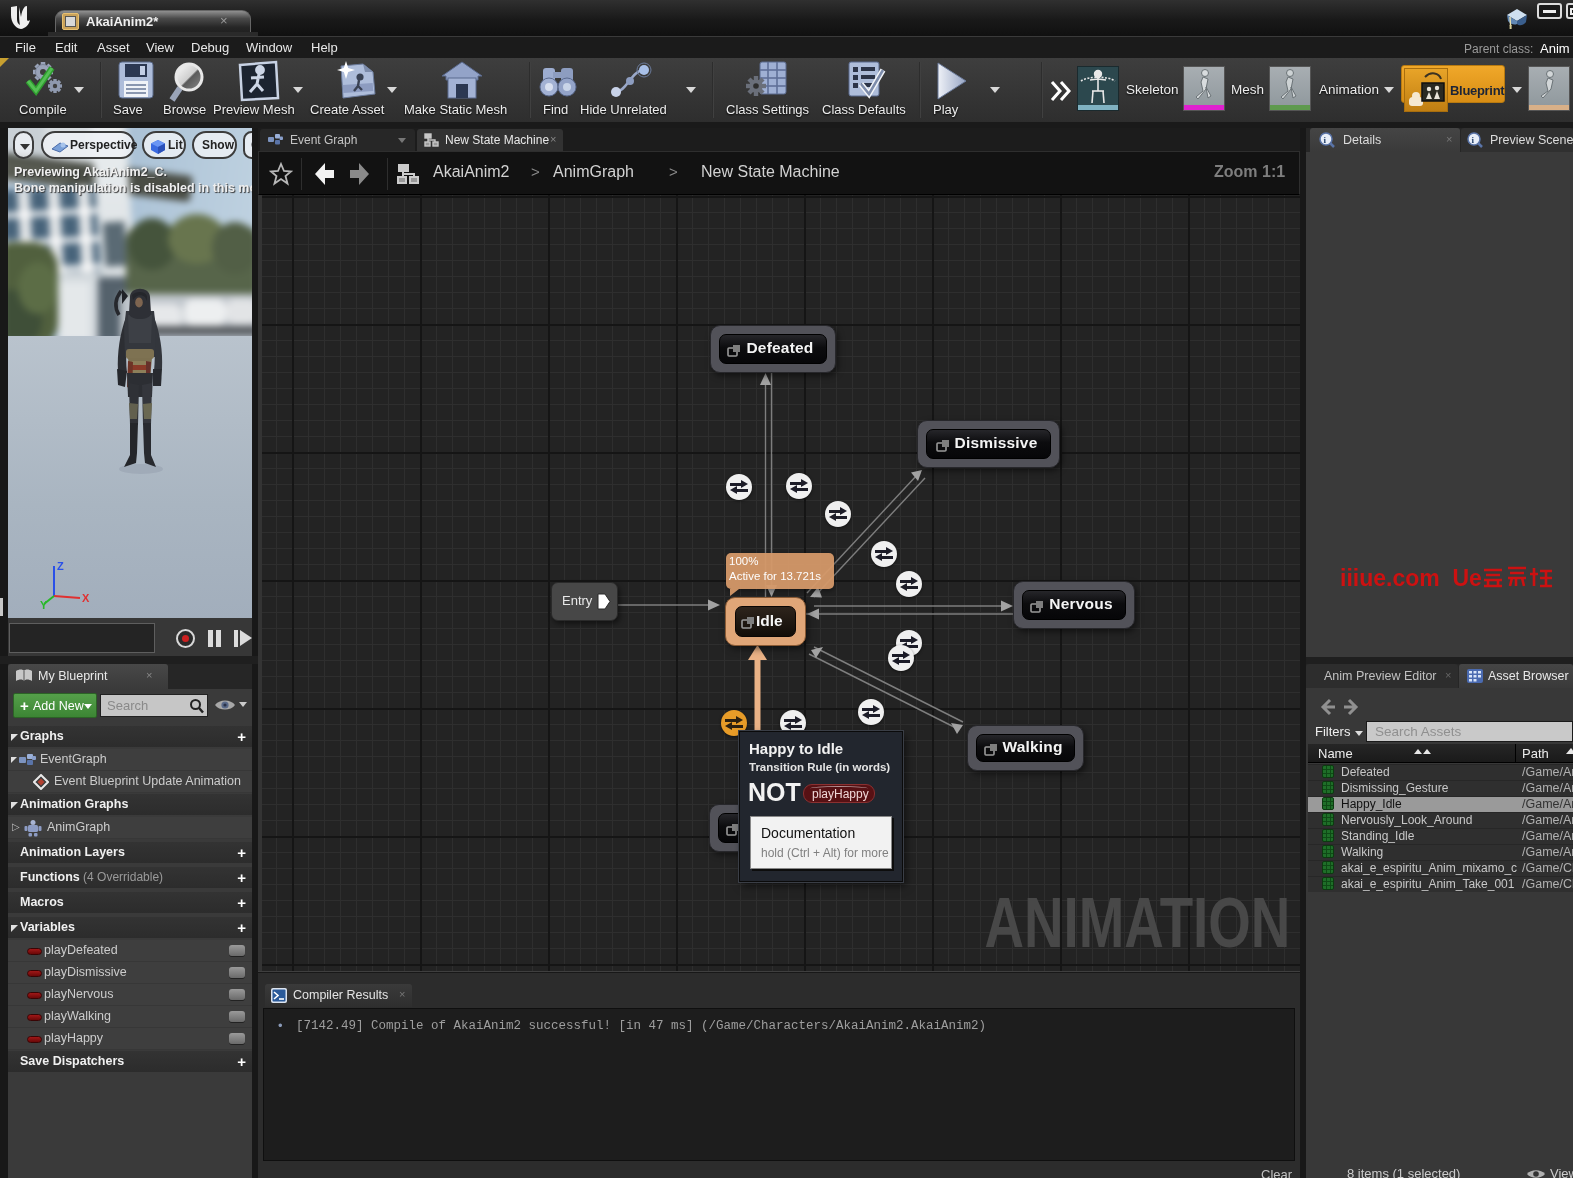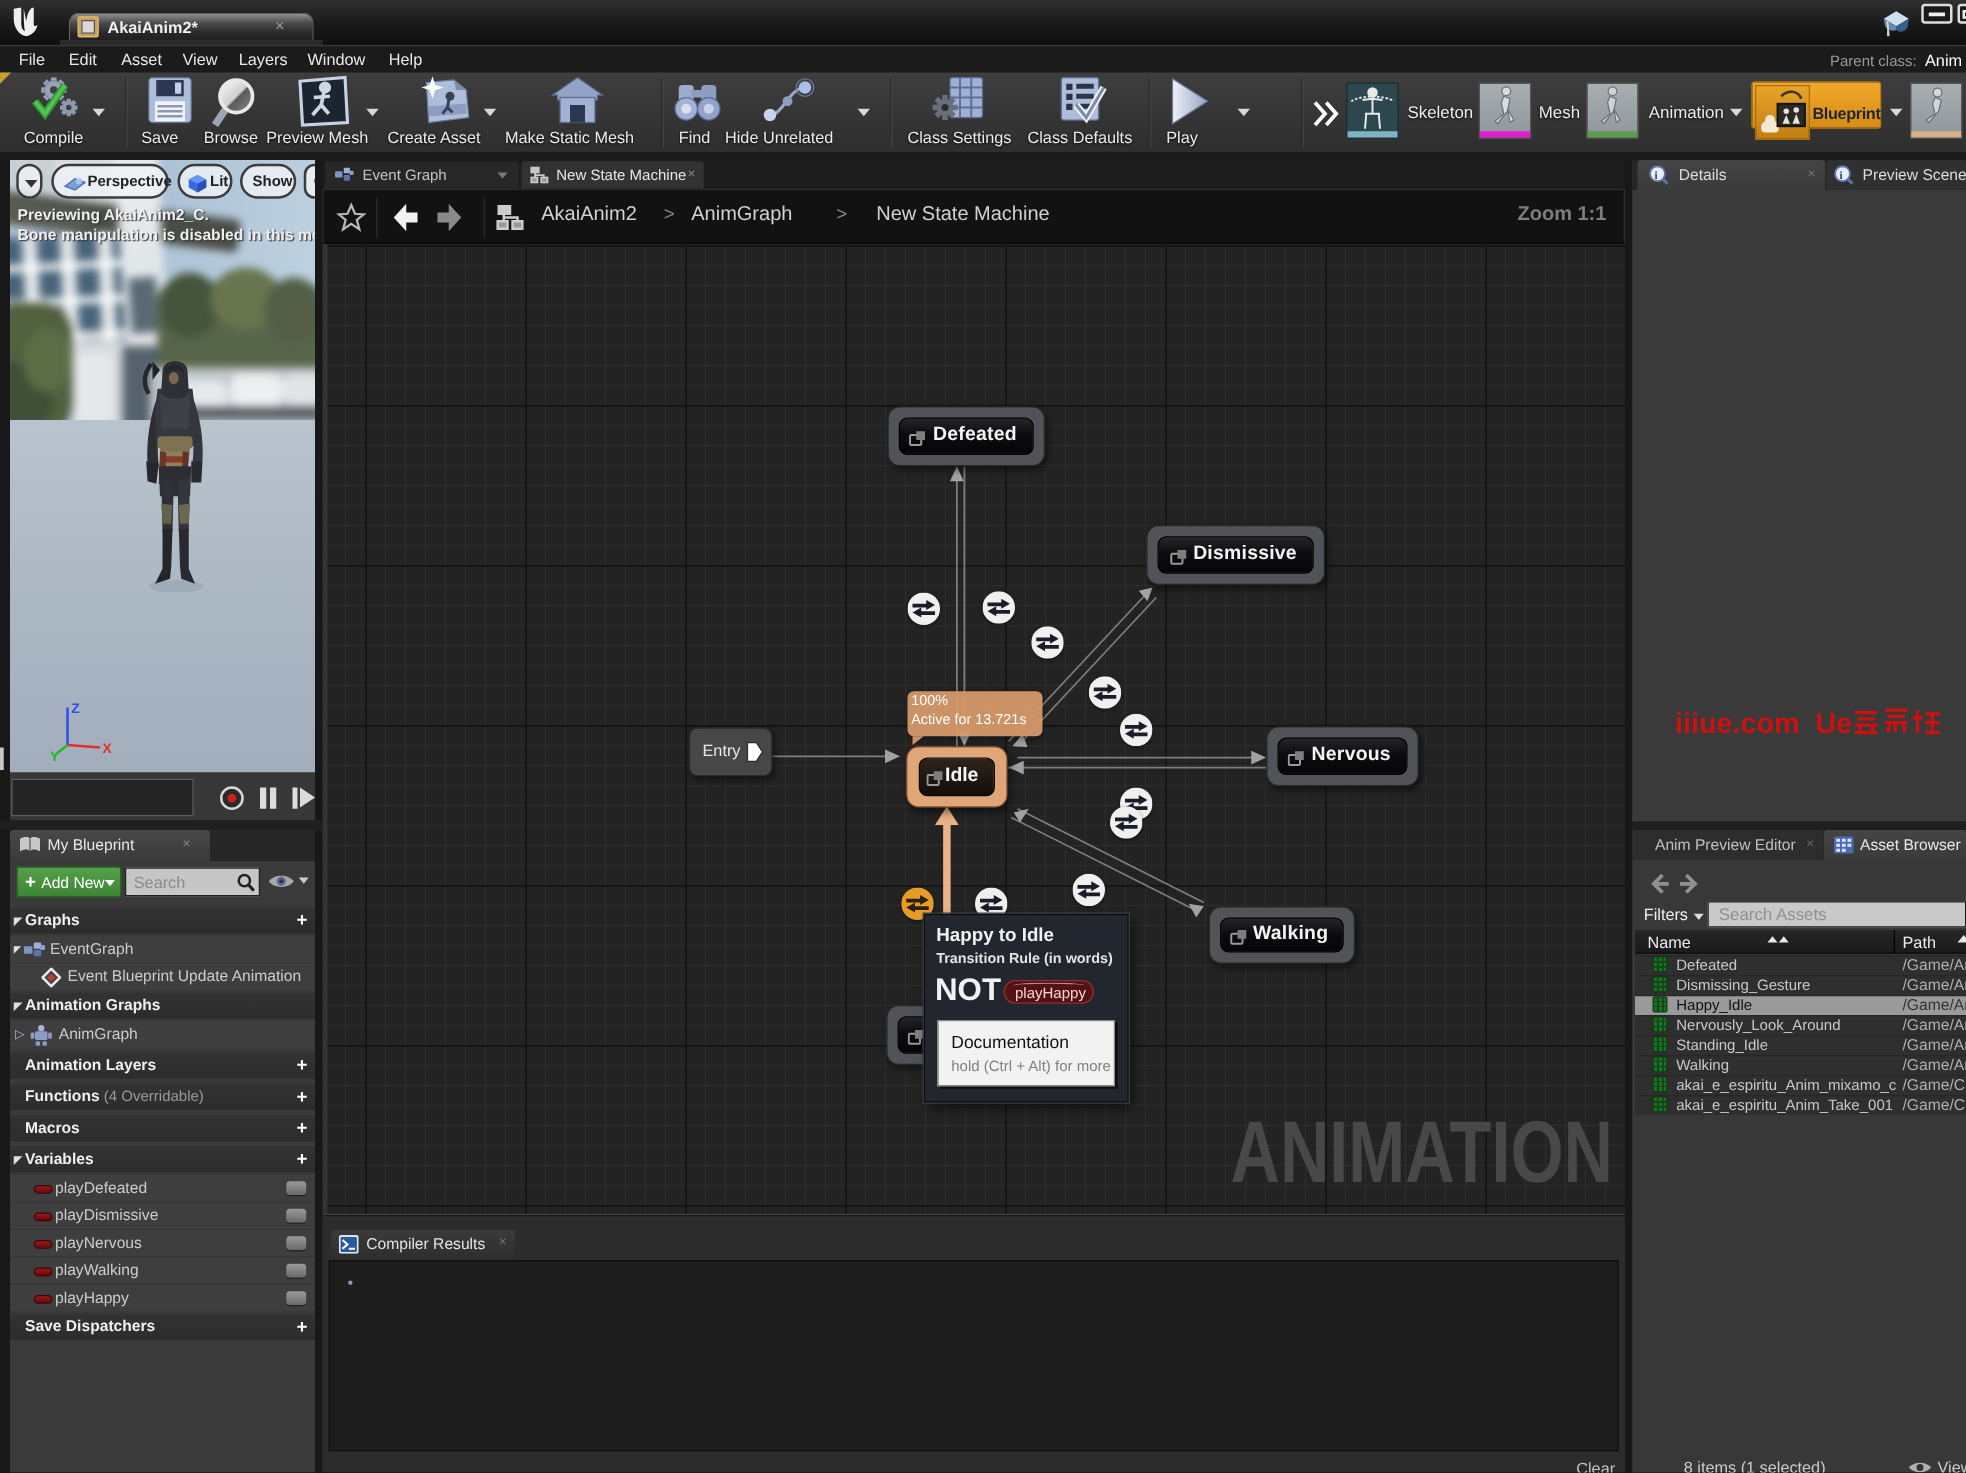--- a/index.html
+++ b/index.html
@@ -74,21 +74,21 @@
       <path d="M4 10 L4.6 19" stroke="#e8e0b0" stroke-width="1.4" fill="none"></path>
       <rect x="3.6" y="18" width="2" height="4" fill="#d8cf9a"></rect>
     </svg>
   </div>
 
   <div class="abs" id="menubar" style="left:0;top:36px;width:1573px;height:22px;background:#1b1b1b;border-top:1px solid #3a3a3a;color:#e8e8e8;font-size:13px;">
     <span class="abs" style="left:15px;top:3px;">File</span>
     <span class="abs" style="left:55px;top:3px;">Edit</span>
     <span class="abs" style="left:97px;top:3px;">Asset</span>
     <span class="abs" style="left:146px;top:3px;">View</span>
-    <span class="abs" style="left:191px;top:3px;">Layers</span>
+    <span class="abs" style="left:191px;top:3px;">Debug</span>
     <span class="abs" style="left:246px;top:3px;">Window</span>
     <span class="abs" style="left:311px;top:3px;">Help</span>
     <span class="abs" style="left:1464px;top:5px;color:#9a9a9a;font-size:12px;">Parent class:</span>
     <span class="abs" style="left:1540px;top:4px;color:#fff;border-bottom:1px dotted #ccc;padding-bottom:1px;">Anim In</span>
   </div>
 
   <div class="abs" id="toolbar" style="left:0;top:58px;width:1573px;height:64px;background:linear-gradient(#3e3e3e,#2e2e2e);">
     <div class="abs" style="left:0;top:0;width:0;height:0;border-left:9px solid #c8a030;border-bottom:9px solid transparent;"></div>
 
     <div class="abs tlab" style="left:19px;top:44px;">Compile</div>
@@ -755,20 +755,21 @@
           <rect x="0" y="0" width="16" height="15" rx="2" fill="#dce4f0"></rect>
           <rect x="1.5" y="1.5" width="13" height="12" rx="1" fill="#2a5a9a"></rect>
           <path d="M3 4 L7 7.5 L3 11" stroke="#fff" stroke-width="1.6" fill="none"></path>
           <line x1="8" y1="11" x2="13" y2="11" stroke="#fff" stroke-width="1.6"></line>
         </svg>
       <span class="abs" style="left:28px;top:4px;color:#e4e4e4;font-size:12.5px;">Compiler Results</span>
       <span class="abs" style="left:134px;top:4px;color:#777;font-size:11px;">×</span>
     </div>
     <div class="abs" style="left:5px;top:35px;width:1032px;height:153px;background:#1d1d1d;border:1px solid #0f0f0f;">
       <span class="abs" style="left:14px;top:9px;color:#8a9ab8;font-size:13px;">•</span>
+      <span class="abs" style="left:32px;top:10px;color:#9e9e9e;font-size:12.5px;font-family:'Liberation Mono',monospace;">[7142.49] Compile of AkaiAnim2 successful! [in 47 ms] (/Game/Characters/AkaiAnim2.AkaiAnim2)</span>
     </div>
     <div class="abs" style="left:1003px;top:194px;color:#c2c2c2;font-size:13px;">Clear</div>
   </div>
 
   <div class="abs" id="rightpanel" style="left:1306px;top:128px;width:267px;height:1050px;background:#3a3a3a;">
 
     <div class="abs" style="left:0;top:0;width:267px;height:24px;background:#262626;">
       <div class="abs" style="left:4px;top:0;width:150px;height:24px;background:linear-gradient(#454545,#3a3a3a);border-radius:3px 3px 0 0;">
         <svg class="abs" style="left:9px;top:4px;" width="16" height="16" viewBox="0 0 16 16">
             <circle cx="7" cy="7" r="6" fill="#e8eef8" stroke="#5a74a8" stroke-width="1.5"></circle>

